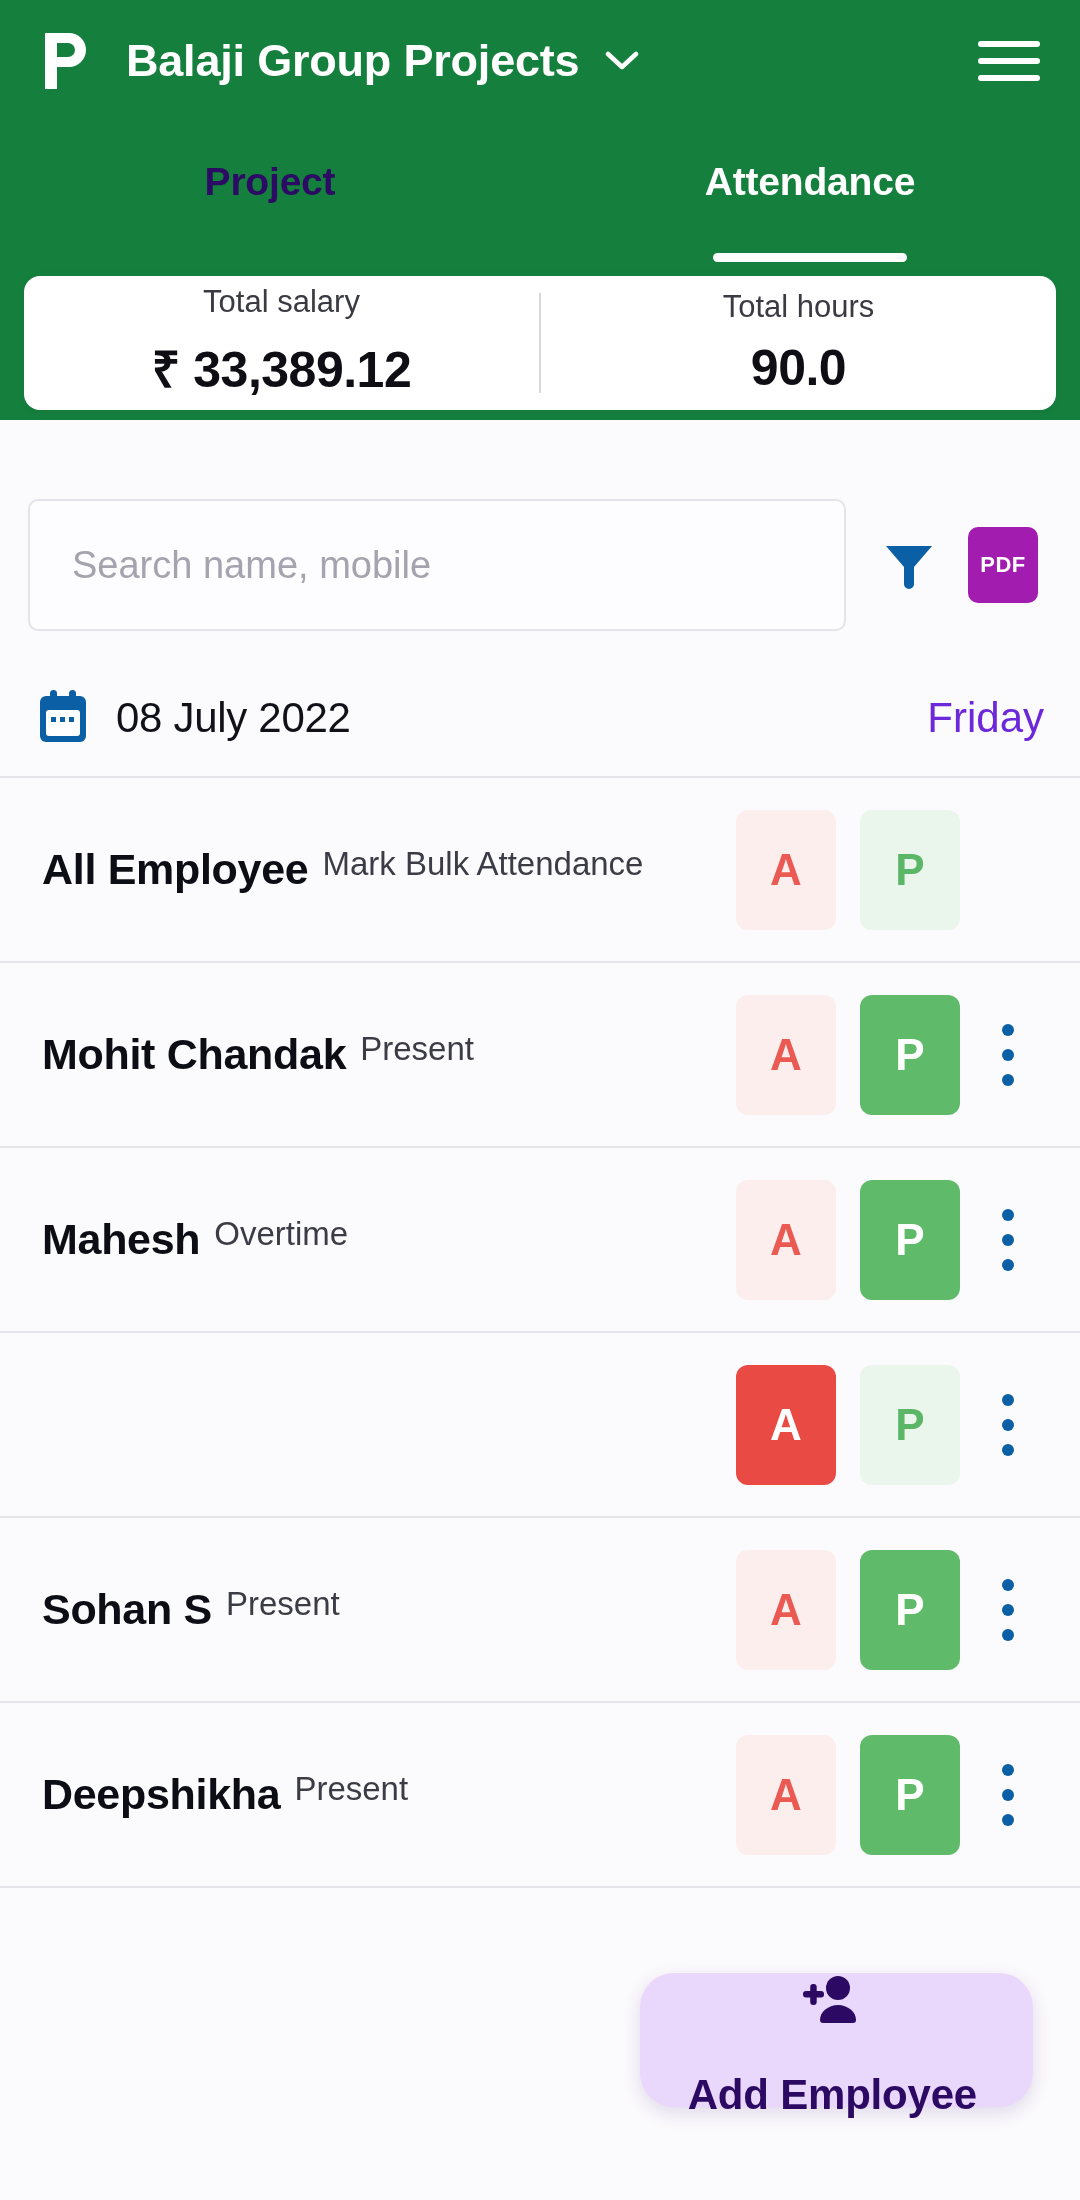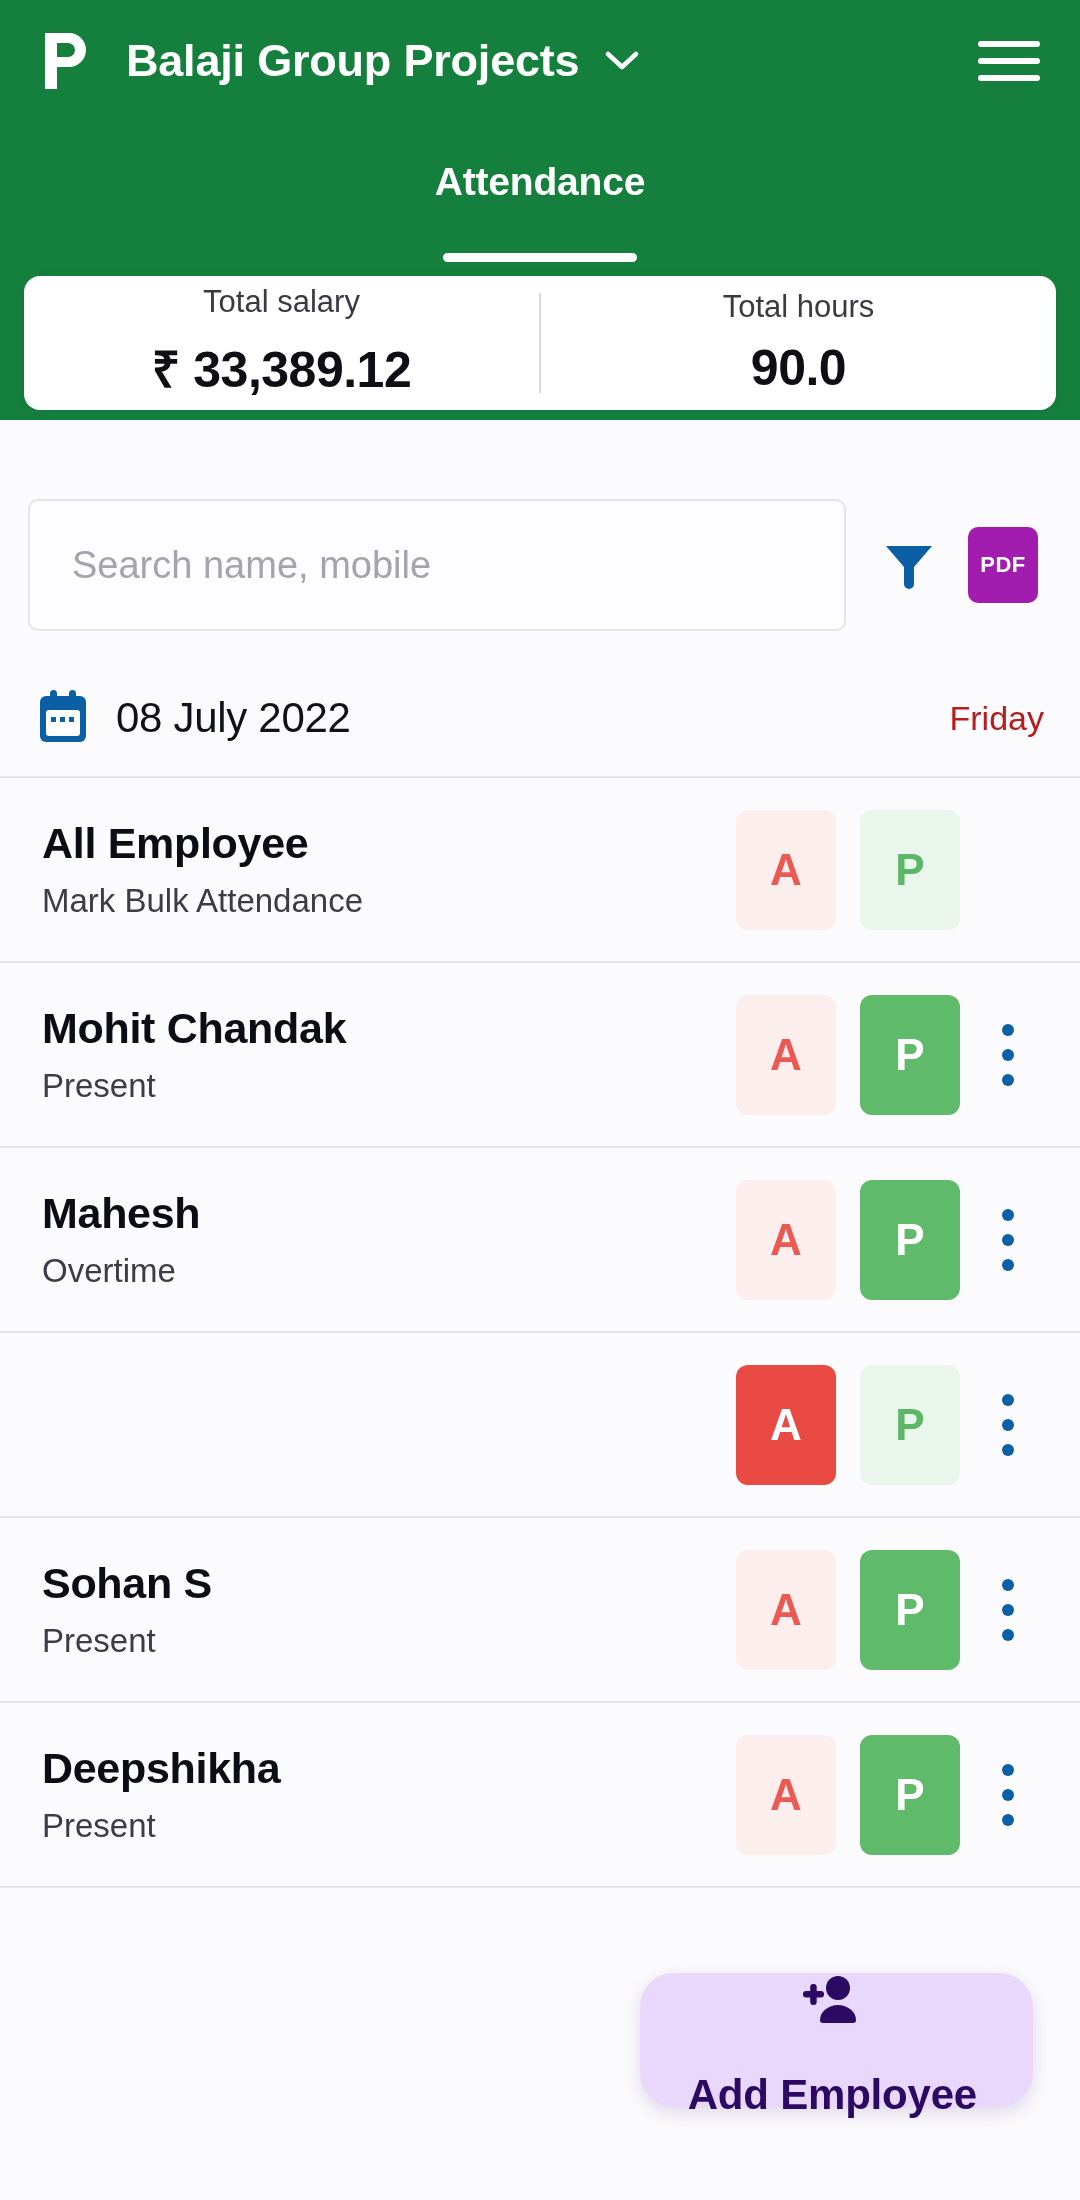--- a/index.html
+++ b/index.html
@@ -100,30 +100,30 @@
   .pdf-btn span { color:#fff; font-size:22px; font-weight:700; letter-spacing:0.5px; }
 
   
   .date-row {
     position:absolute; left:0; top:660px; width:1080px; height:118px;
     display:flex; align-items:center; padding:0 36px;
     border-bottom:2px solid #e6e4ea;
   }
   .cal-icon { width:54px; height:56px; flex:0 0 auto; margin-right:26px; }
   .date-text { font-size:42px; color:#111119; font-weight:500; letter-spacing:-0.3px; }
-  .day-text { margin-left:auto; font-size:34px; color:#b91c1c; font-weight:400; }
+  .day-text { margin-left:auto; font-size:42px; color:#6d28d9; font-weight:400; }
 
   
   .list { position:absolute; left:0; top:778px; width:1080px; }
   .row {
     width:1080px; height:185px; display:flex; align-items:center;
     padding:0 42px; border-bottom:2px solid #e6e4ea; position:relative;
     background:#fbfafc;
   }
-  .row-texts { display:flex; flex-direction:column; gap:14px; }
+  .row-texts { display:flex; flex-direction:row; gap:14px; }
   .row-title { font-size:43px; color:#0d0d15; font-weight:600; letter-spacing:-0.3px; }
   .row-sub { font-size:33px; color:#3c3c46; font-weight:400; }
   .row-actions { margin-left:auto; display:flex; align-items:center; }
 
   .mark-btn {
     width:100px; height:120px; border-radius:12px;
     display:flex; align-items:center; justify-content:center;
     font-size:44px; font-weight:600; margin-left:24px;
   }
   .mark-btn.a-off { background:#fdeeee; color:#ea5a52; }
@@ -168,20 +168,24 @@
       </svg>
     </div>
     <div class="hamburger">
       <i></i>
       <i></i>
       <i></i>
     </div>
   </div>
 
   <div class="tabs">
+    <div class="tab inactive">
+      <div class="tab-label">Project</div>
+
+    </div>
     <div class="tab active">
       <div class="tab-label">Attendance</div>
       <div class="tab-underline"></div>
     </div>
   </div>
 </div>
 
 <div class="stats-card">
   <div class="stat">
     <div class="stat-label">Total salary</div>

